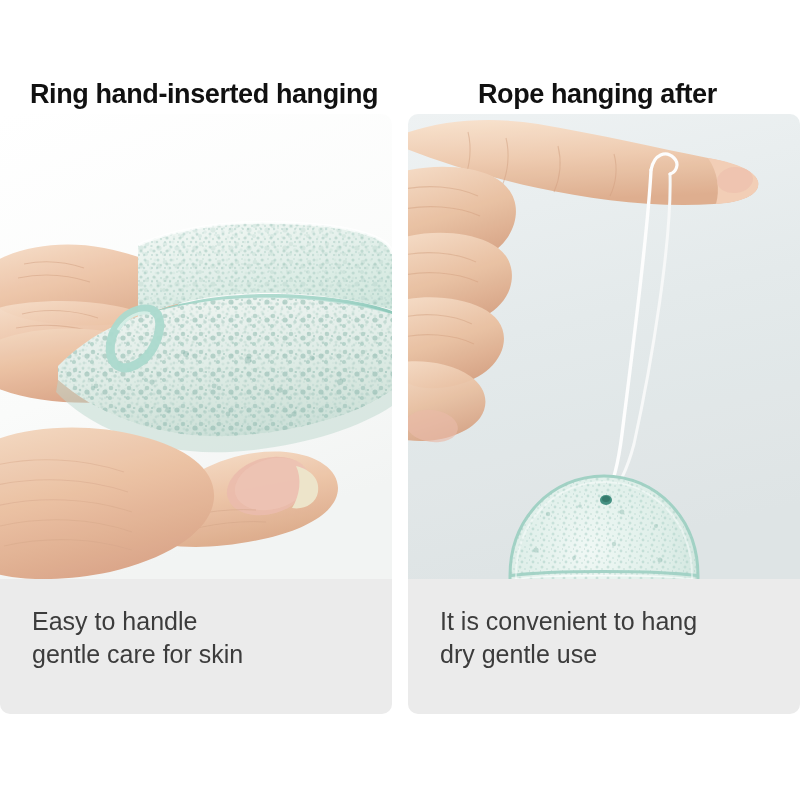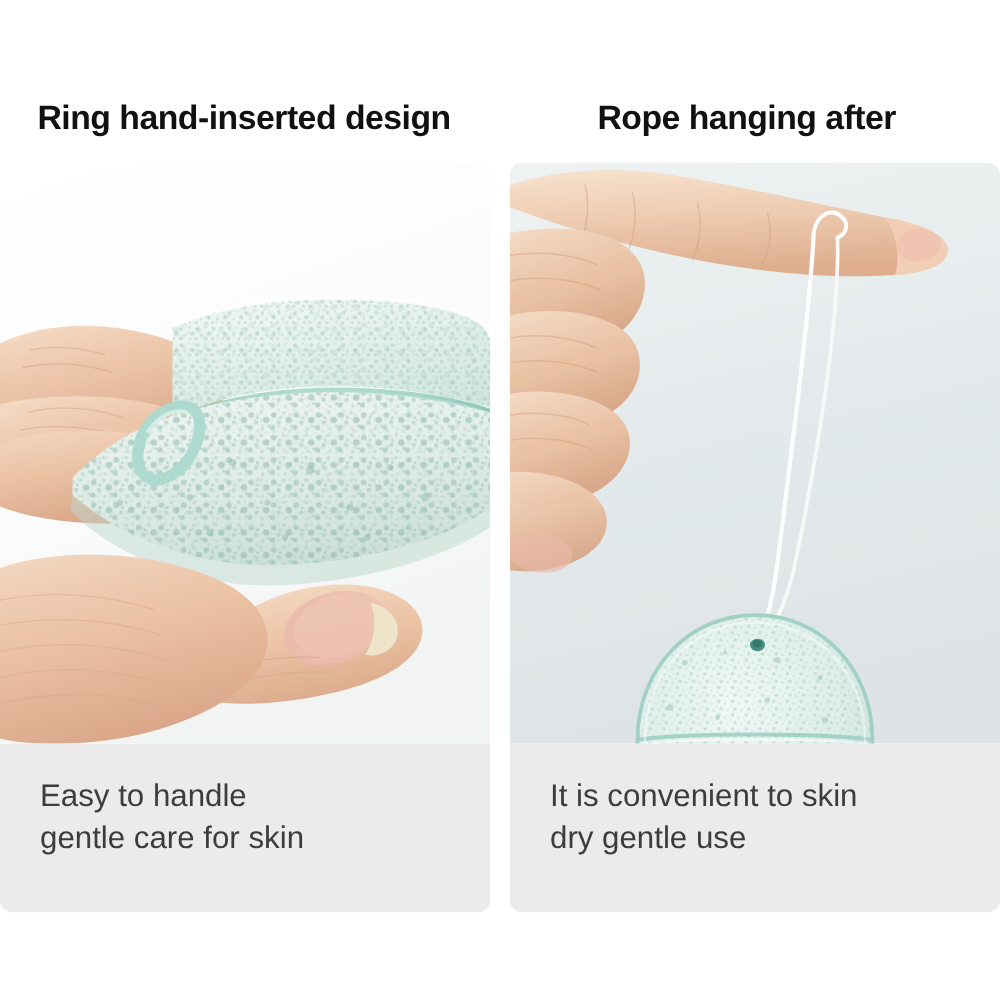--- a/index.html
+++ b/index.html
@@ -45,21 +45,21 @@
     letter-spacing: -0.4px;
     color: #111111;
     white-space: nowrap;
   }
   .heading-cell.left  { justify-content: flex-start; padding-left: 30px; }
   .heading-cell.right { justify-content: flex-start; padding-left: 78px; }
 
   
   .cards {
     position: absolute;
-    top: 130px;
+    top: 114px;
     left: 0;
     width: 800px;
     height: 602px;
   }
   .card {
     position: absolute;
     top: 0;
     width: 392px;
     height: 600px;
     border-radius: 10px;
@@ -94,21 +94,21 @@
     white-space: nowrap;
   }
 </style>
 </head>
 <body>
 
 <div class="page">
 
   <div class="headings">
     <div class="heading-cell left">
-      <div class="heading-text">Ring hand-inserted design</div>
+      <div class="heading-text">Ring hand-inserted hanging</div>
     </div>
     <div class="heading-cell right">
       <div class="heading-text">Rope hanging after</div>
     </div>
   </div>
 
   <div class="cards">
 
     <div class="card left">
 
@@ -405,19 +405,19 @@
 
             <ellipse cx="198" cy="386" rx="6" ry="5" fill="#3f8d7e"></ellipse>
             <ellipse cx="198" cy="385" rx="4" ry="3" fill="#2f7668"></ellipse>
 
             <rect x="0" y="0" width="392" height="465" fill="#ffffff" opacity="0.03"></rect>
           </g>
         </svg>
       </div>
 
       <div class="caption">
-        <div class="caption-line">It is convenient to skin</div>
+        <div class="caption-line">It is convenient to hang</div>
         <div class="caption-line">dry gentle use</div>
       </div>
     </div>
 
   </div>
 </div>
 
 </body></html>

